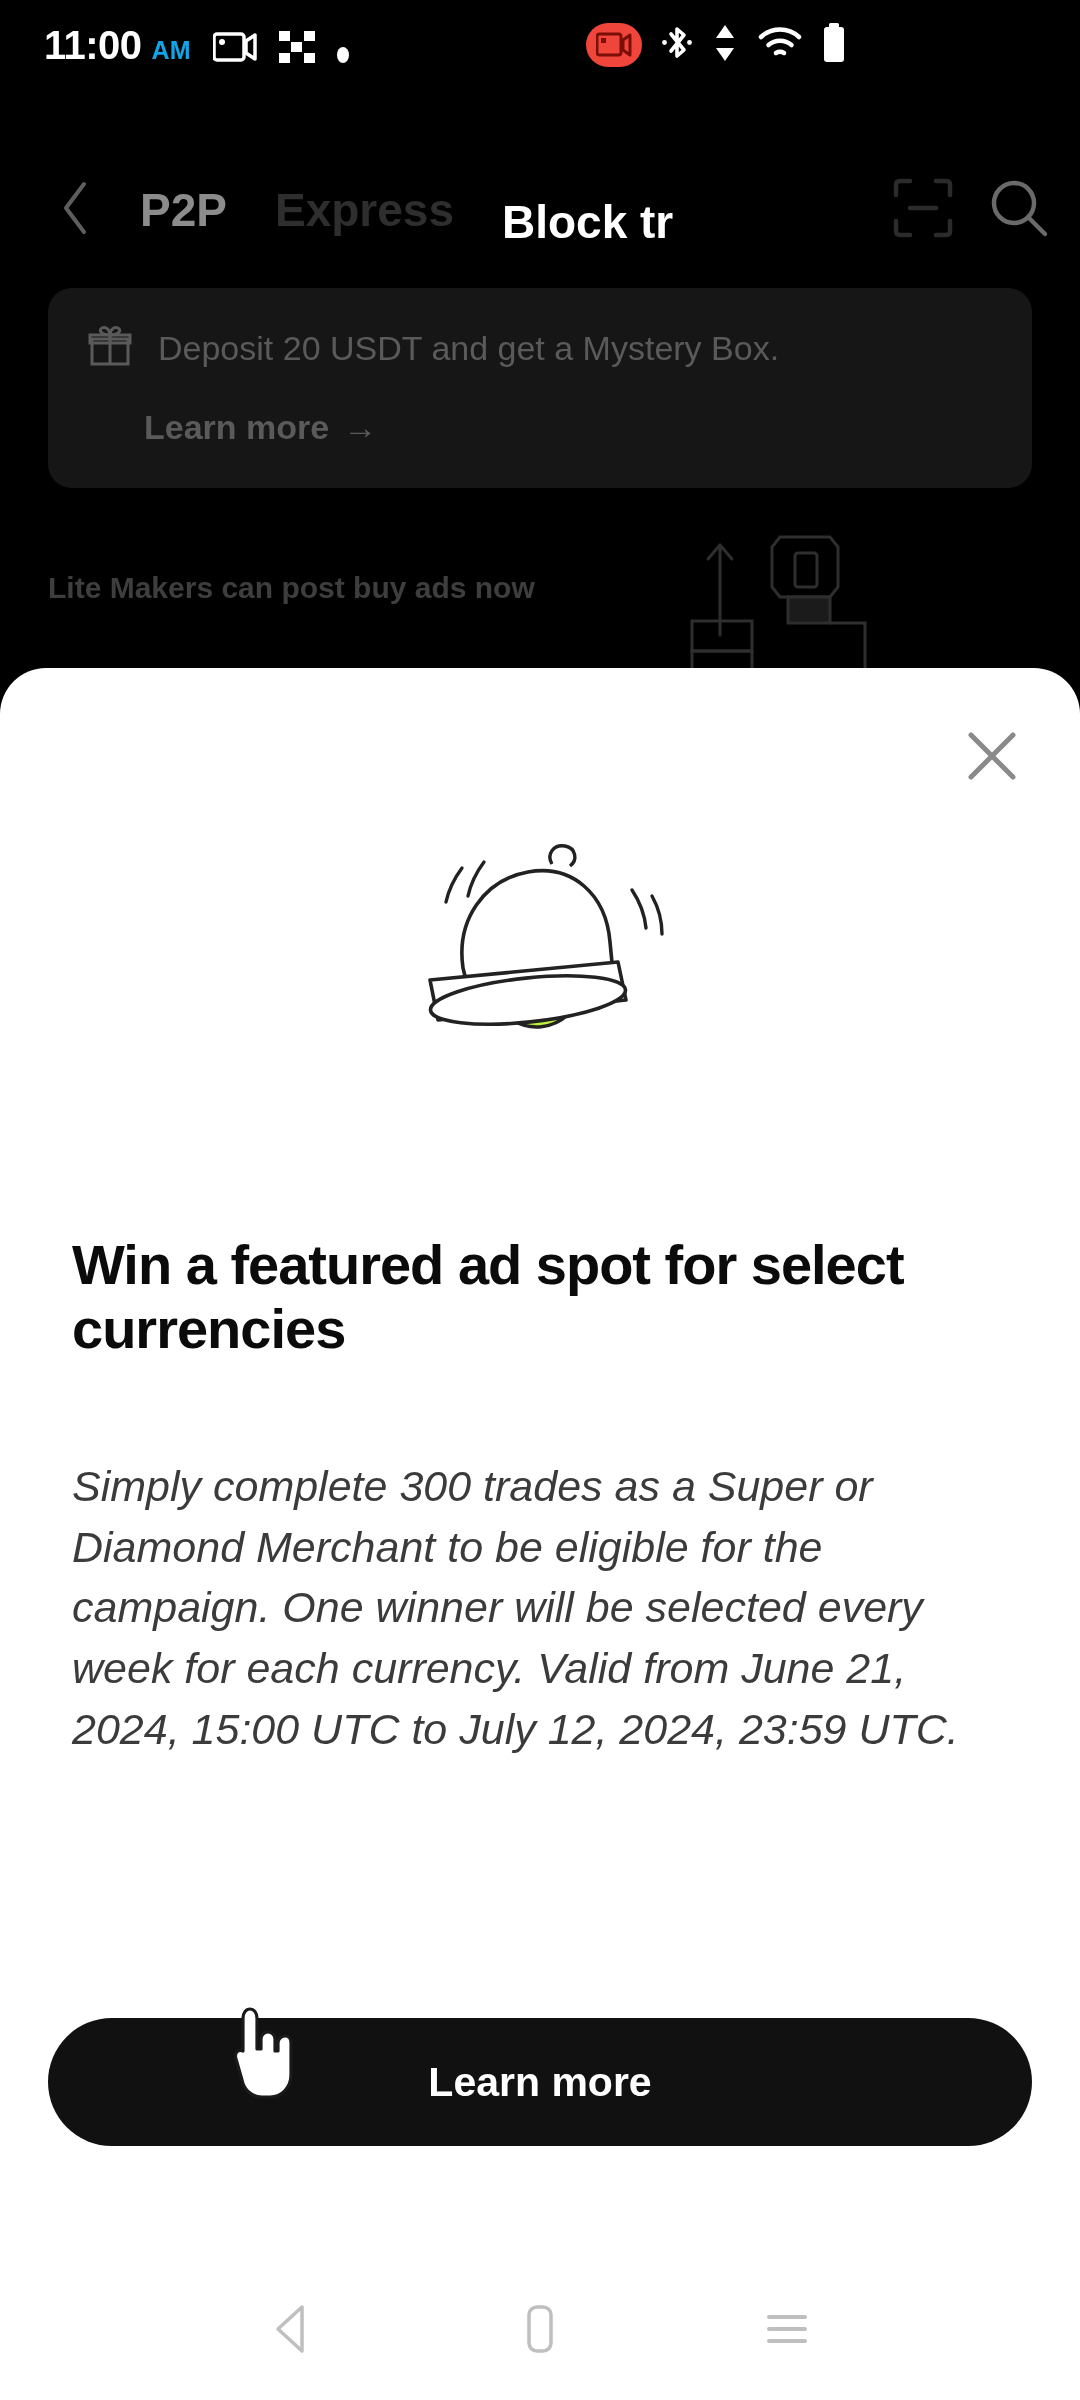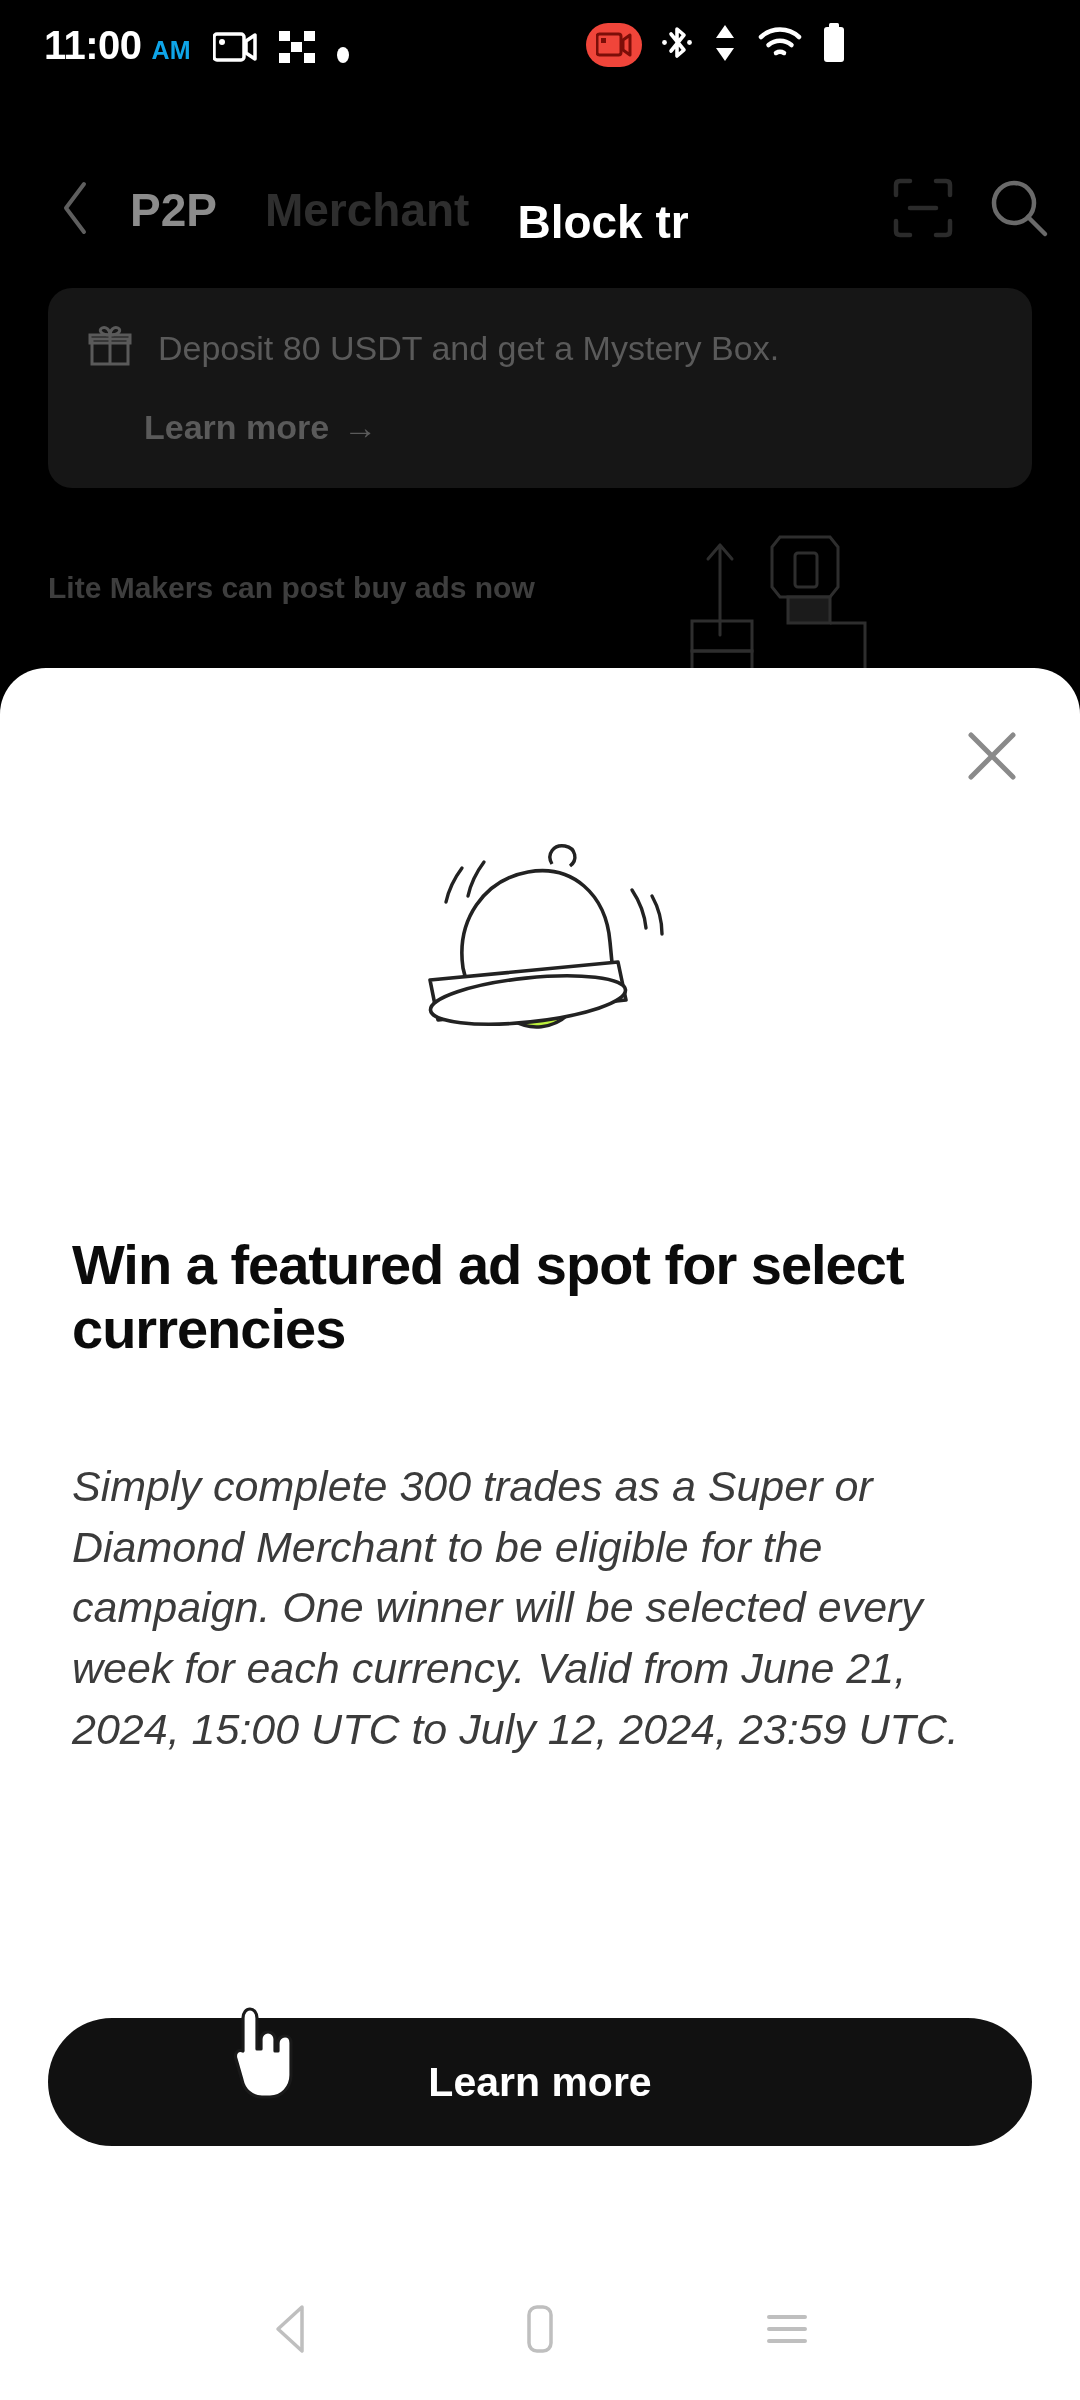--- a/index.html
+++ b/index.html
@@ -24,21 +24,21 @@
   .status-right { display:flex; align-items:center; gap:20px; }
   .rec-badge {
     width:56px; height:44px; border-radius:22px; background:#F0453A;
     display:flex; align-items:center; justify-content:center;
   }
   .dot-sm { width:12px; height:16px; background:#fff; border-radius:50%; }
 
   
   .topnav {
     position:absolute; top:150px; left:0; width:1080px; height:120px;
-    display:flex; align-items:center; padding:0 30px 0 40px; gap:4px;
+    display:flex; align-items:center; padding:0 30px 0 40px; gap:14px;
   }
   .nav-back { width:70px; display:flex; align-items:center; justify-content:center; }
   .tabs { display:flex; align-items:center; gap:48px; flex:1; overflow:hidden; margin-left:16px; }
   .tab { font-size:46px; font-weight:700; white-space:nowrap; }
   .tab.active { color:#8C8C8C; }
   .tab.inactive { color:#2E2E2E; }
   .tab.clipped { color:#ffffff; max-width:190px; overflow:hidden;margin-top:23px; }
   .nav-actions { display:flex; align-items:center; gap:34px; margin-left:10px; }
 
   
@@ -158,21 +158,21 @@
   <div class="topnav">
     <div class="nav-back">
       <span>
         <svg width="34" height="56" viewBox="0 0 34 56">
           <path d="M26 4 L8 28 L26 52" fill="none" stroke="#5E5E5E" stroke-width="4" stroke-linecap="round" stroke-linejoin="round"></path>
         </svg>
       </span>
     </div>
     <div class="tabs">
       <div class="tab active">P2P</div>
-      <div class="tab inactive">Merchant</div>
+      <div class="tab inactive">Express</div>
       <div class="tab clipped">Block tr</div>
     </div>
     <div class="nav-actions">
       <span>
         <svg width="62" height="62" viewBox="0 0 62 62">
           <path d="M4 18 L4 8 Q4 4 8 4 L18 4" fill="none" stroke="#2B2B2B" stroke-width="4.5" stroke-linecap="round"></path>
           <path d="M44 4 L54 4 Q58 4 58 8 L58 18" fill="none" stroke="#2B2B2B" stroke-width="4.5" stroke-linecap="round"></path>
           <path d="M58 44 L58 54 Q58 58 54 58 L44 58" fill="none" stroke="#2B2B2B" stroke-width="4.5" stroke-linecap="round"></path>
           <path d="M18 58 L8 58 Q4 58 4 54 L4 44" fill="none" stroke="#2B2B2B" stroke-width="4.5" stroke-linecap="round"></path>
           <path d="M18 31 L44 31" fill="none" stroke="#2B2B2B" stroke-width="4.5" stroke-linecap="round"></path>
@@ -191,21 +191,21 @@
     <div class="promo-row">
       <span>
         <svg width="44" height="44" viewBox="0 0 44 44">
           <rect x="4" y="15" width="36" height="25" fill="none" stroke="#5A5A5A" stroke-width="3"></rect>
           <rect x="2" y="11" width="40" height="8" fill="none" stroke="#5A5A5A" stroke-width="3"></rect>
           <path d="M22 11 L22 40" fill="none" stroke="#5A5A5A" stroke-width="3"></path>
           <path d="M22 11 C22 6 18 2 14 4 C10 6 13 11 22 11" fill="none" stroke="#5A5A5A" stroke-width="3"></path>
           <path d="M22 11 C22 6 26 2 30 4 C34 6 31 11 22 11" fill="none" stroke="#5A5A5A" stroke-width="3"></path>
         </svg>
       </span>
-      <span class="promo-text">Deposit 80 USDT and get a Mystery Box.</span>
+      <span class="promo-text">Deposit 20 USDT and get a Mystery Box.</span>
     </div>
     <div class="promo-link">
       <span>Learn more</span>
       <span>→</span>
     </div>
   </div>
 
   <div class="lite-strip">
     <div class="lite-text">Lite Makers can post buy ads now</div>
     <div class="lite-art">

